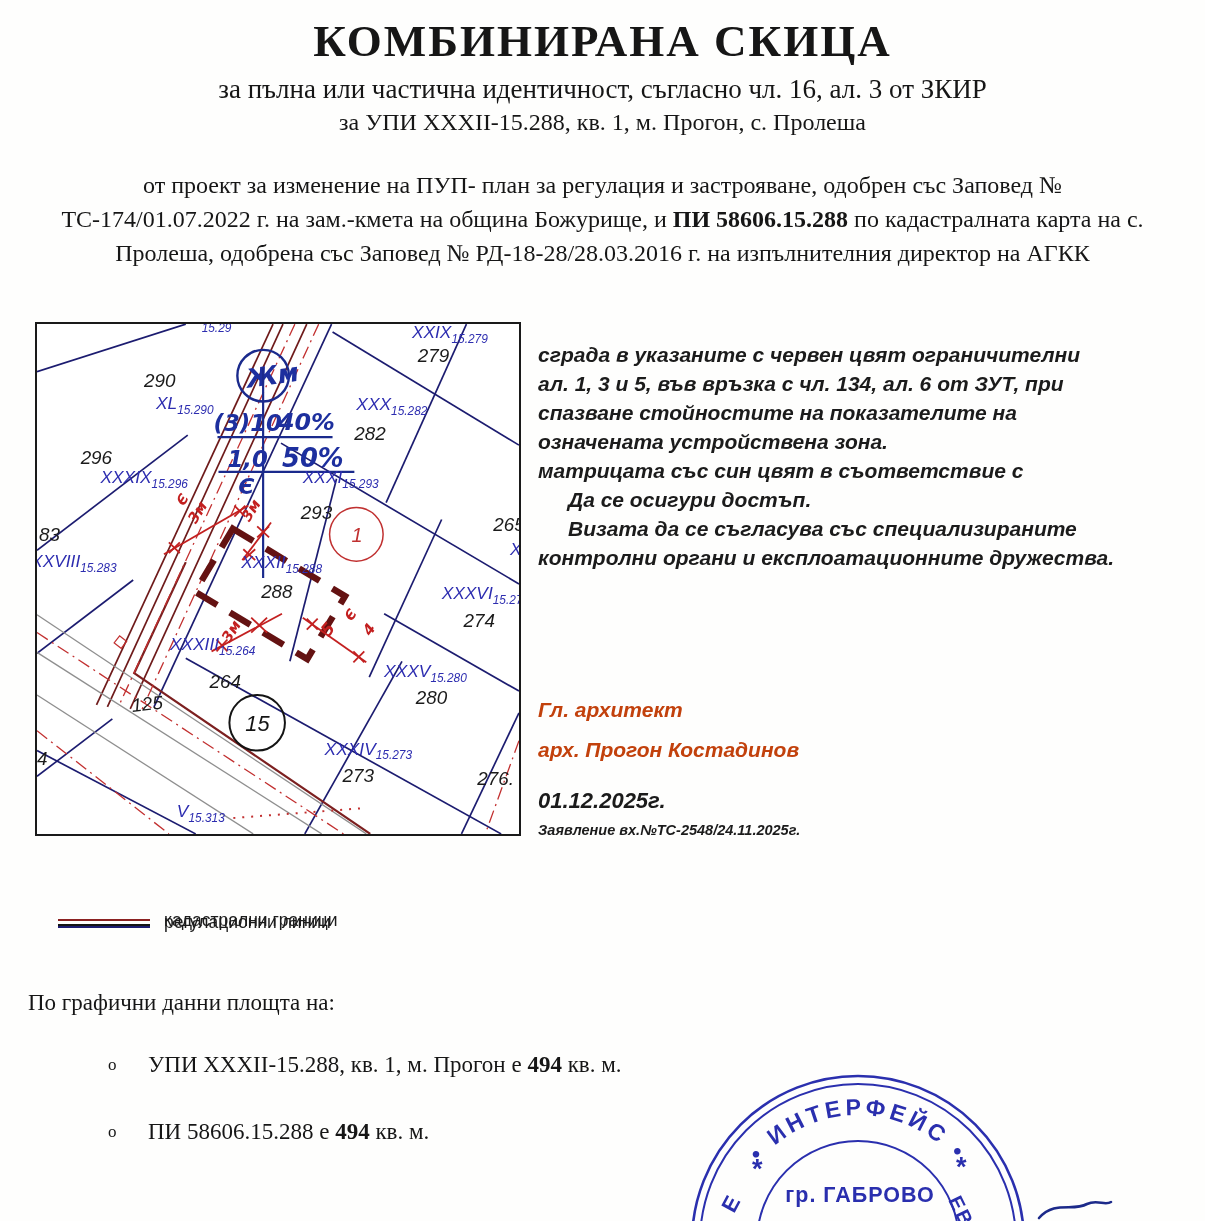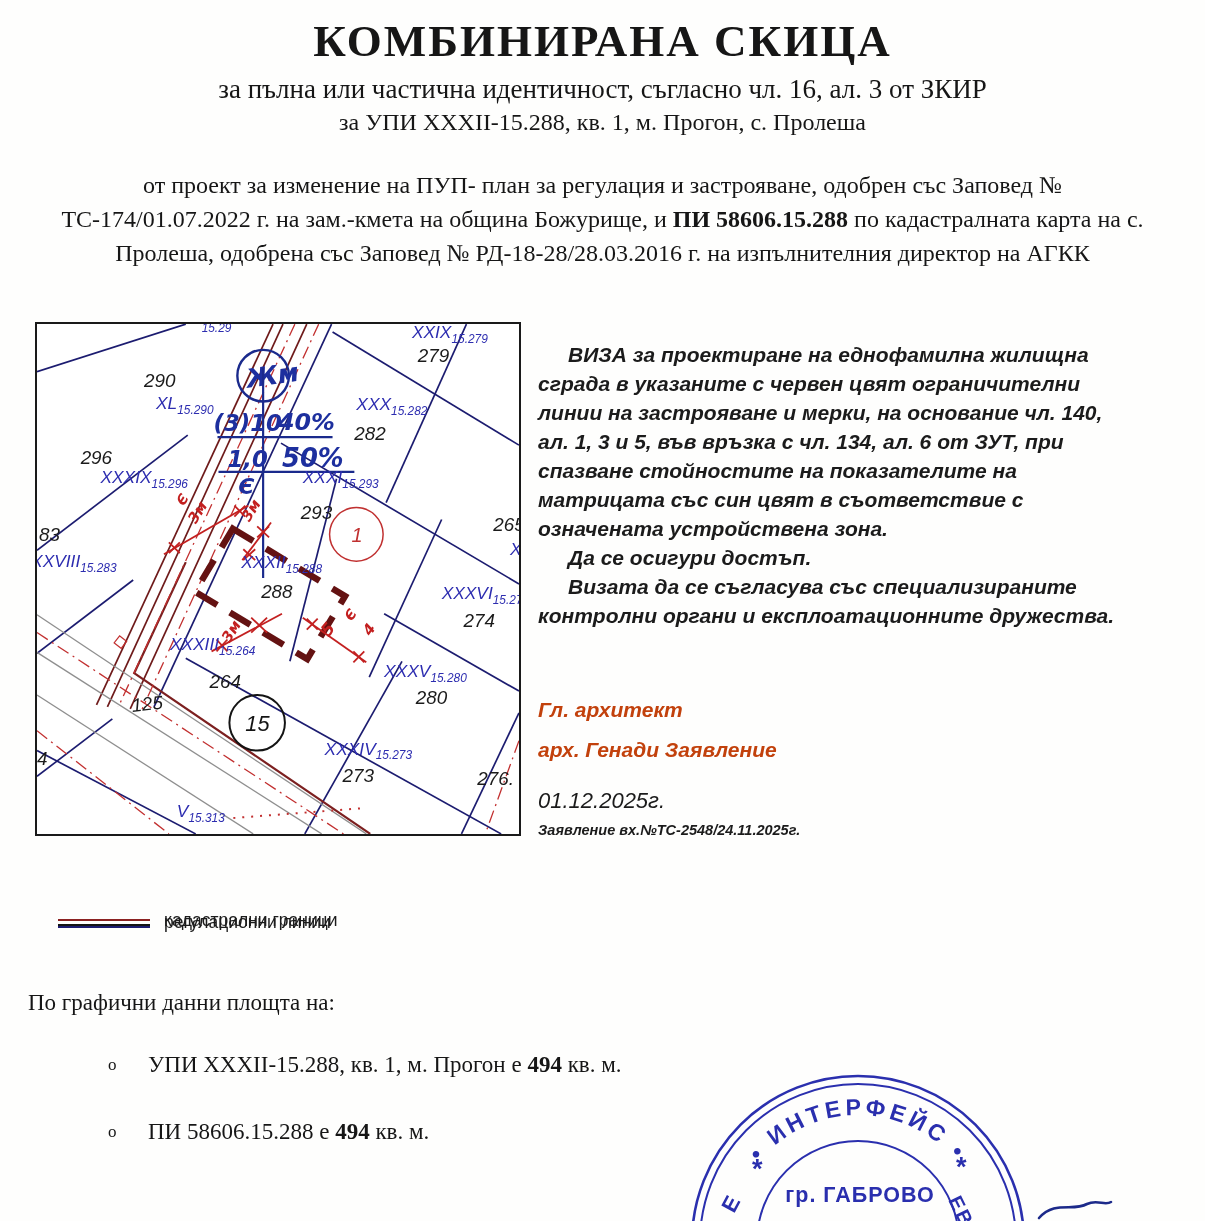--- a/index.html
+++ b/index.html
@@ -26,21 +26,21 @@
   .legrow{left:58px;font-family:"Liberation Sans",sans-serif;font-size:17.5px;color:#1c1c1c;}
   .legsym{display:inline-block;width:92px;vertical-align:middle;margin-right:14px;}
   .dline{height:5px;border-top:2.6px solid #8b2121;border-bottom:2.6px solid #1c1c70;}
   .sline{height:0;border-top:2.6px solid #151515;}
   
   .viza{left:538px;top:340px;width:650px;font-family:"Liberation Sans",sans-serif;
         font-weight:bold;font-style:italic;font-size:21px;line-height:29px;color:#1b1b1b;}
   .viza .ind{text-indent:30px;}
   .sig{left:538px;top:690px;font-family:"Liberation Sans",sans-serif;font-weight:bold;font-style:italic;
        font-size:21px;line-height:40px;color:#c2410c;}
-  .date{left:538px;top:788px;font-family:"Liberation Sans",sans-serif;font-weight:normal;font-style:italic;
+  .date{left:538px;top:788px;font-family:"Liberation Sans",sans-serif;font-weight:bold;font-style:italic;
         font-size:22px;color:#1b1b1b;}
   .appl{left:538px;top:822px;font-family:"Liberation Sans",sans-serif;font-weight:bold;font-style:italic;
         font-size:14.5px;color:#1b1b1b;}
   
   .areas-h{left:28px;top:990px;font-size:23px;}
   .item{font-size:23px;}
   .bullet{position:absolute;left:-40px;top:3px;font-size:17px;}
   .it1{left:148px;top:1052px;}
   .it2{left:148px;top:1119px;}
   
@@ -201,35 +201,33 @@
   </div>
 
   <div class="abs legrow" style="top:882px;margin-top:30px;">
     <span class="legsym"><span class="dline" style="display:block;"></span></span><span>регулационни линии</span>
   </div>
   <div class="abs legrow" style="top:910px;">
     <span class="legsym"><span class="sline" style="display:block;margin-top:8px;"></span></span><span>кадастрални граници</span>
   </div>
 
   <div class="abs viza">
-    <div class="ind">ВИЗА за проектиране на еднофамилна жилищна</div>
     <div>сграда в указаните с червен цвят  ограничителни</div>
-    <div>линии на застрояване и мерки, на основание  чл. 140,</div>
     <div>ал. 1, 3 и 5, във връзка с чл. 134, ал. 6 от ЗУТ,  при</div>
     <div>спазване стойностите на показателите на</div>
+    <div>означената устройствена зона.</div>
     <div>матрицата със син цвят в съответствие с</div>
-    <div>означената устройствена зона.</div>
     <div class="ind">Да се осигури достъп.</div>
     <div class="ind">Визата да се съгласува със специализираните</div>
     <div>контролни органи и експлоатационните дружества.</div>
   </div>
 
   <div class="abs sig">
     <div>Гл. архитект</div>
-    <div>арх. Генади Заявление</div>
+    <div>арх. Прогон Костадинов</div>
   </div>
   <div class="abs date">01.12.2025г.</div>
   <div class="abs appl">Заявление вх.№ТС-2548/24.11.2025г.</div>
 
   <div class="abs areas-h">По графични данни площта на:</div>
   <div class="abs item it1">
     <span class="bullet">o</span><span>УПИ XXXII-15.288, кв. 1, м. Прогон е </span><span class="b">494</span><span> кв. м.</span>
   </div>
   <div class="abs item it2">
     <span class="bullet">o</span><span>ПИ 58606.15.288 е </span><span class="b">494</span><span> кв. м.</span>

